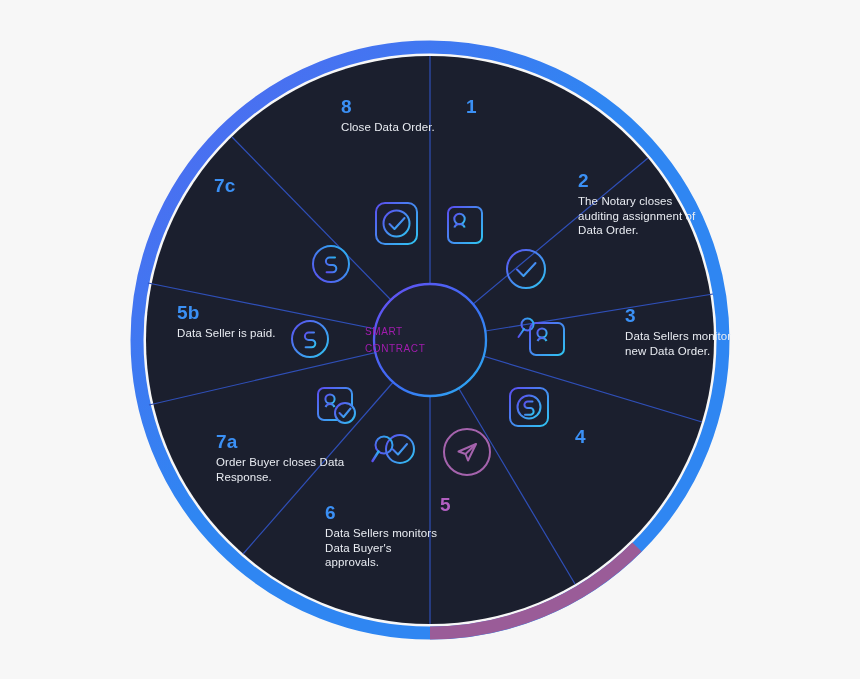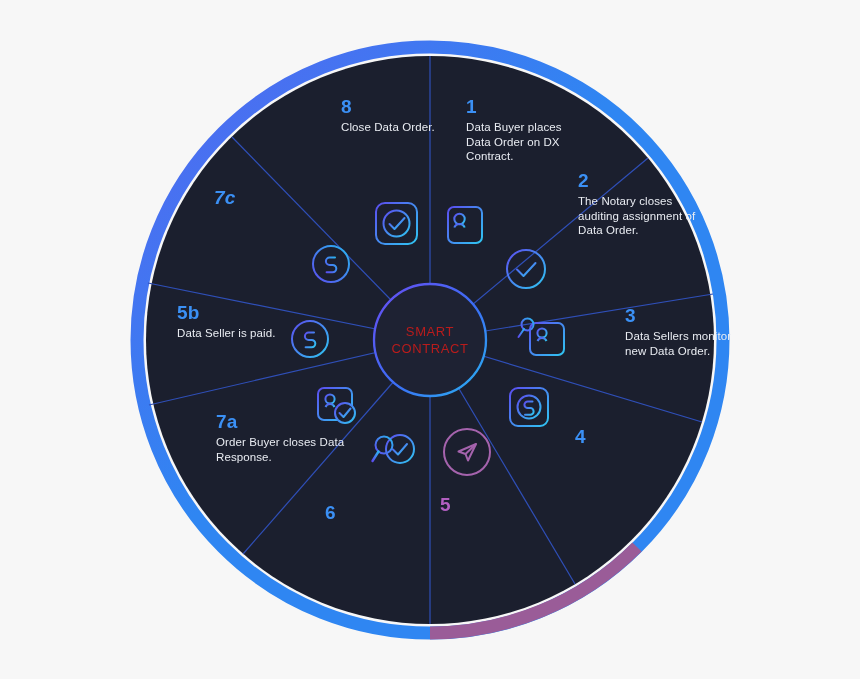--- a/index.html
+++ b/index.html
@@ -37,24 +37,24 @@
     line-height: 20px;
     color: #3b90f5;
     display: block;
     margin-bottom: 3px;
     letter-spacing: 0.3px;
   }
   .seg-num.purple { color: #b25fc0; }
   .seg-body { display: block; }
   .center-text {
     position: absolute;
-    color: #b91c1c;
-    font-size: 13px;
+    color: #a21caf;
+    font-size: 10px;
     line-height: 17px;
-    text-align: center;
+    text-align: left;
     letter-spacing: 0.6px;
     width: 130px;
   }
 </style>
 </head>
 <body>
 
 <div id="stage">
 
   <svg id="wheel-svg" width="860" height="679" viewBox="0 0 860 679">
@@ -175,21 +175,20 @@
 
     <g transform="translate(376,203)" stroke="url(#gradIcon)" stroke-width="2" fill="none">
       <rect x="0" y="0" width="41" height="41" rx="9"></rect>
       <circle cx="20.5" cy="20.5" r="13"></circle>
       <polyline points="13.5,21 18.5,26 28.5,15" stroke-linecap="round" stroke-linejoin="round"></polyline>
     </g>
   </svg>
 
   <div class="seg-label" style="left:466px; top:97px; width:110px;">
     <span class="seg-num">1</span>
-    <span class="seg-body">Data Buyer places Data Order on DX Contract.</span>
   </div>
 
   <div class="seg-label" style="left:578px; top:171px; width:122px;">
     <span class="seg-num">2</span>
     <span class="seg-body">The Notary closes auditing assignment of Data Order.</span>
   </div>
 
   <div class="seg-label" style="left:625px; top:306px; width:118px;">
     <span class="seg-num">3</span>
     <span class="seg-body">Data Sellers monitor new Data Order.</span>
@@ -198,33 +197,34 @@
   <div class="seg-label" style="left:575px; top:427px; width:128px;">
     <span class="seg-num">4</span>
   </div>
 
   <div class="seg-label" style="left:440px; top:495px; width:132px;">
     <span class="seg-num purple">5</span>
   </div>
 
   <div class="seg-label" style="left:325px; top:503px; width:120px;">
     <span class="seg-num">6</span>
-  </div>
-
-  <div class="seg-label" style="left:216px; top:412px; width:130px;">
+    <span class="seg-body">Data Sellers monitors Data Buyer's approvals.</span>
+  </div>
+
+  <div class="seg-label" style="left:216px; top:432px; width:130px;">
     <span class="seg-num">7a</span>
     <span class="seg-body">Order Buyer closes Data Response.</span>
   </div>
 
   <div class="seg-label" style="left:177px; top:303px; width:110px;">
     <span class="seg-num">5b</span>
     <span class="seg-body">Data Seller is paid.</span>
   </div>
 
-  <div class="seg-label" style="left:214px; top:188px; width:120px;font-style:italic;">
+  <div class="seg-label" style="left:214px; top:176px; width:120px;">
     <span class="seg-num">7c</span>
   </div>
 
   <div class="seg-label" style="left:341px; top:97px; width:106px;">
     <span class="seg-num">8</span>
     <span class="seg-body">Close Data Order.</span>
   </div>
 
   <div class="center-text" style="left:365px; top:323px;">
     <span>SMART</span><br>

